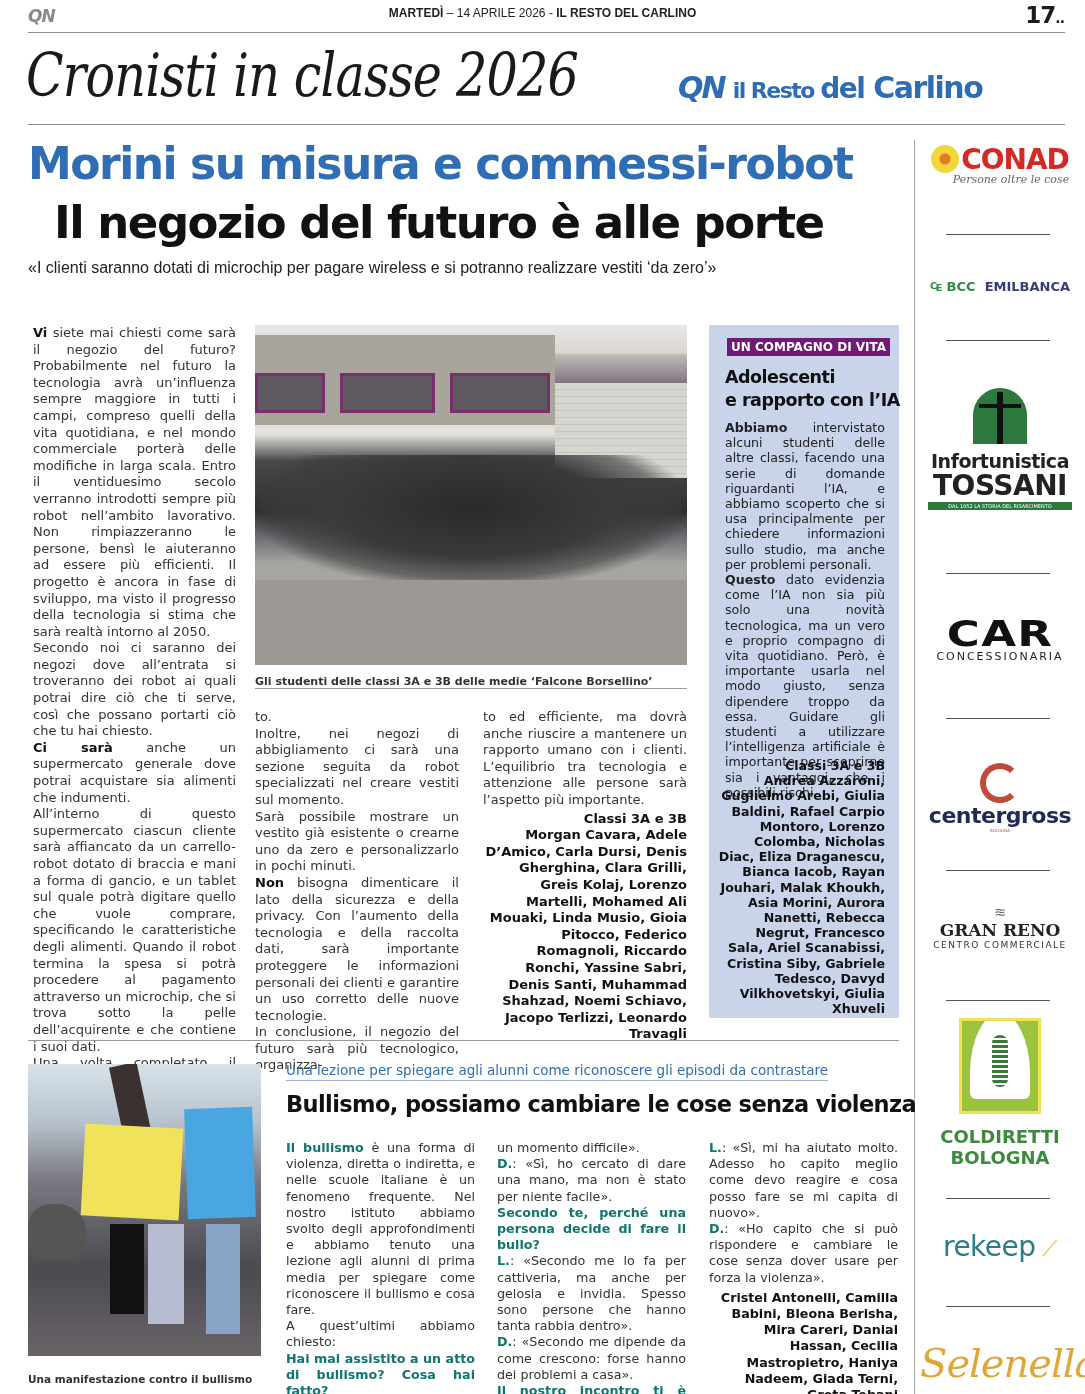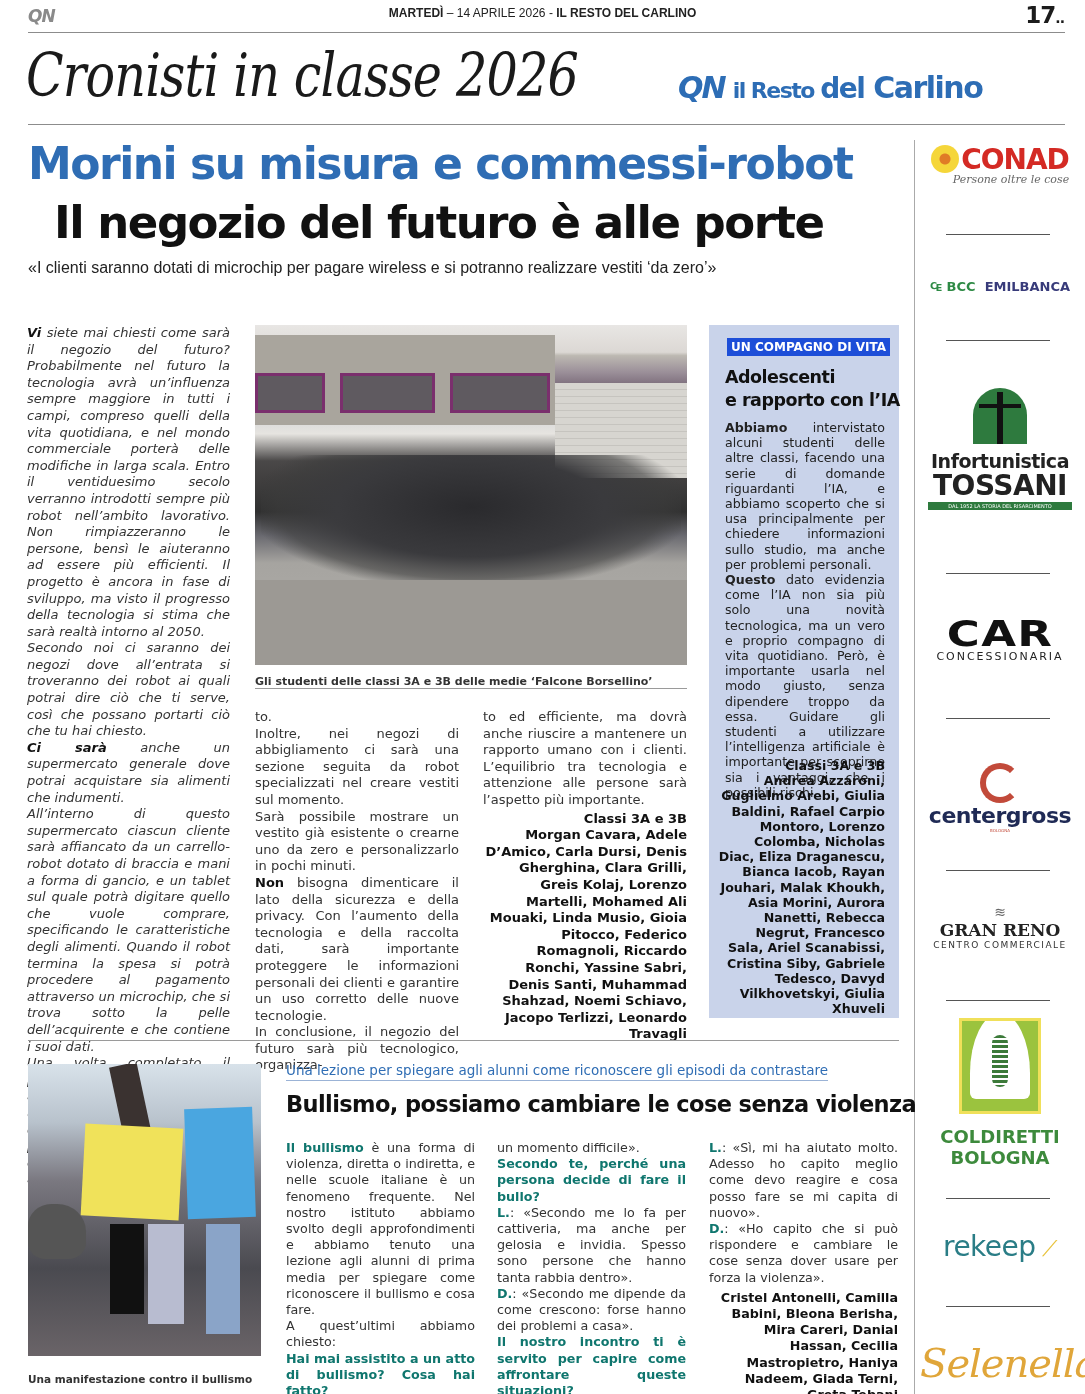--- a/index.html
+++ b/index.html
@@ -36,21 +36,21 @@
 
     .photo1 { left: 255px; top: 325px; width: 432px; height: 340px; background: linear-gradient(180deg, #e8e6e4 0%, #dcd8d4 8%, #bdb9b2 9%, #9a8e98 14%, #6a5a6a 20%, #dadada 28%, #e6e4e0 32%, #4a4848 40%, #303030 55%, #6a6a70 62%, #a6a4a0 70%, #b3b1ad 100%); overflow: hidden; }
     .photo1 .building { position: absolute; left: 0; top: 10px; width: 300px; height: 90px; background: #a9a59d; }
     .photo1 .window { position: absolute; top: 48px; height: 40px; background: #5f5a60; border: 3px solid #7a2f6d; }
     .photo1 .wall2 { position: absolute; left: 300px; top: 58px; width: 132px; height: 95px; background: repeating-linear-gradient(180deg, #d7d5d0 0 6px, #c6c4bf 6px 7px); }
     .photo1 .crowd { position: absolute; left: 6px; top: 130px; width: 420px; height: 130px; background: radial-gradient(ellipse at 50% 40%, #2a2a2d 0%, #3a3a3d 45%, rgba(60,60,60,0.6) 65%, rgba(0,0,0,0) 75%); }
     .photo1 .ground { position: absolute; left: 0; top: 255px; width: 432px; height: 85px; background: #9c9994; }
     .caption { font: 700 11px "DejaVu Sans", sans-serif; color: #333; }
 
     .sidebar-box { left: 709px; top: 325px; width: 190px; height: 693px; background: #c9d3ea; }
-    .sb-label { left: 727px; top: 338px; background: #1d4ed8; color: #fff; font: 700 12px "DejaVu Sans", sans-serif; padding: 2px 4px; }
+    .sb-label { left: 727px; top: 338px; background: #701a75; color: #fff; font: 700 12px "DejaVu Sans", sans-serif; padding: 2px 4px; }
     .sb-title { left: 725px; top: 366px; font: 700 17.5px "DejaVu Sans", sans-serif; color: #111; line-height: 23px; letter-spacing: -0.5px; }
     .sb-body { left: 725px; top: 420px; width: 160px; font: 12.6px "DejaVu Sans", sans-serif; line-height: 15.2px; color: #222; text-align: justify; }
     .sb-sign { left: 717px; top: 758px; width: 168px; font: 700 12.6px "DejaVu Sans", sans-serif; line-height: 15.2px; color: #111; text-align: right; }
 
     .vrule { left: 914px; top: 140px; width: 1px; height: 1254px; background: #aaa; }
 
     
     .sponsor { position: absolute; left: 920px; width: 160px; text-align: center; }
     .sp-div { position: absolute; left: 946px; width: 104px; height: 1px; background: #555; }
 
@@ -132,21 +132,21 @@
   <span class="name"><span style="font-size:22px">il Resto </span><span>del</span><span style="font-size:30px"> Carlino</span></span>
 </div>
 <div class="abs rule" style="top:124px"></div>
 
 <div class="abs kicker">Morini su misura e commessi-robot</div>
 <div class="abs headline">Il negozio del futuro è alle porte</div>
 <div class="abs subhead">
   <div>«I clienti saranno dotati di microchip per pagare wireless e si potranno realizzare vestiti ‘da zero’»</div>
 </div>
 
-<div class="abs col" id="col1" style="left:27px; top:325px; width:203px;font-style:italic;">
+<div class="abs col" id="col1" style="left:33px; top:325px; width:203px;">
     <p><b>Vi</b> siete mai chiesti come sarà il negozio del futuro? Probabilmente nel futuro la tecnologia avrà un’influenza sempre maggiore in tutti i campi, compreso quelli della vita quotidiana, e nel mondo commerciale porterà delle modifiche in larga scala. Entro il ventiduesimo secolo verranno introdotti sempre più robot nell’ambito lavorativo. Non rimpiazzeranno le persone, bensì le aiuteranno ad essere più efficienti. Il progetto è ancora in fase di sviluppo, ma visto il progresso della tecnologia si stima che sarà realtà intorno al 2050.</p>
     <p>Secondo noi ci saranno dei negozi dove all’entrata si troveranno dei robot ai quali potrai dire ciò che ti serve, così che possano portarti ciò che tu hai chiesto.</p>
     <p><b>Ci sarà</b> anche un supermercato generale dove potrai acquistare sia alimenti che indumenti.</p>
     <p>All’interno di questo supermercato ciascun cliente sarà affiancato da un carrello-robot dotato di braccia e mani a forma di gancio, e un tablet sul quale potrà digitare quello che vuole comprare, specificando le caratteristiche degli alimenti. Quando il robot termina la spesa si potrà procedere al pagamento attraverso un microchip, che si trova sotto la pelle dell’acquirente e che contiene i suoi dati.</p>
     <p>Una volta completato il pagamento, se ha comprato alimenti, il cliente potrà usufruire del servizio cucina, dove potrà specificare anche il piatto che desidera preparare con gli alimenti che ha acquista-</p>
   </div>
 
 <div class="abs photo1">
   <div class="building"></div>
   <div class="window" style="left:0; width:70px;"></div>
@@ -266,20 +266,21 @@
 <div class="abs bul-kicker">Una lezione per spiegare agli alunni come riconoscere gli episodi da contrastare</div>
 <div class="abs bul-title">Bullismo, possiamo cambiare le cose senza violenza</div>
 
 <div class="abs bcol" id="bcol1" style="left:286px; top:1140px; width:189px;">
     <p><b>Il bullismo</b> è una forma di violenza, diretta o indiretta, e nelle scuole italiane è un fenomeno frequente. Nel nostro istituto abbiamo svolto degli approfondimenti e abbiamo tenuto una lezione agli alunni di prima media per spiegare come riconoscere il bullismo e cosa fare.</p>
     <p>A quest’ultimi abbiamo chiesto:</p>
     <p><b>Hai mai assistito a un atto di bullismo? Cosa hai fatto?</b></p>
   </div>
 <div class="abs bcol" id="bcol2" style="left:497px; top:1140px; width:189px;">
     <p>un momento difficile».</p>
+    <p><b>D.</b>: «Sì, ho cercato di dare una mano, ma non è stato per niente facile».</p>
     <p><b>Secondo te, perché una persona decide di fare il bullo?</b></p>
     <p><b>L.</b>: «Secondo me lo fa per cattiveria, ma anche per gelosia e invidia. Spesso sono persone che hanno tanta rabbia dentro».</p>
     <p><b>D.</b>: «Secondo me dipende da come crescono: forse hanno dei problemi a casa».</p>
     <p><b>Il nostro incontro ti è servito per capire come affrontare queste situazioni?</b></p>
   </div>
 <div class="abs bcol" style="left:709px; top:1140px; width:189px;">
   <div id="bcol3">
       <p><b>L.</b>: «Sì, mi ha aiutato molto. Adesso ho capito meglio come devo reagire e cosa posso fare se mi capita di nuovo».</p>
       <p><b>D.</b>: «Ho capito che si può rispondere e cambiare le cose senza dover usare per forza la violenza».</p>
     </div>

